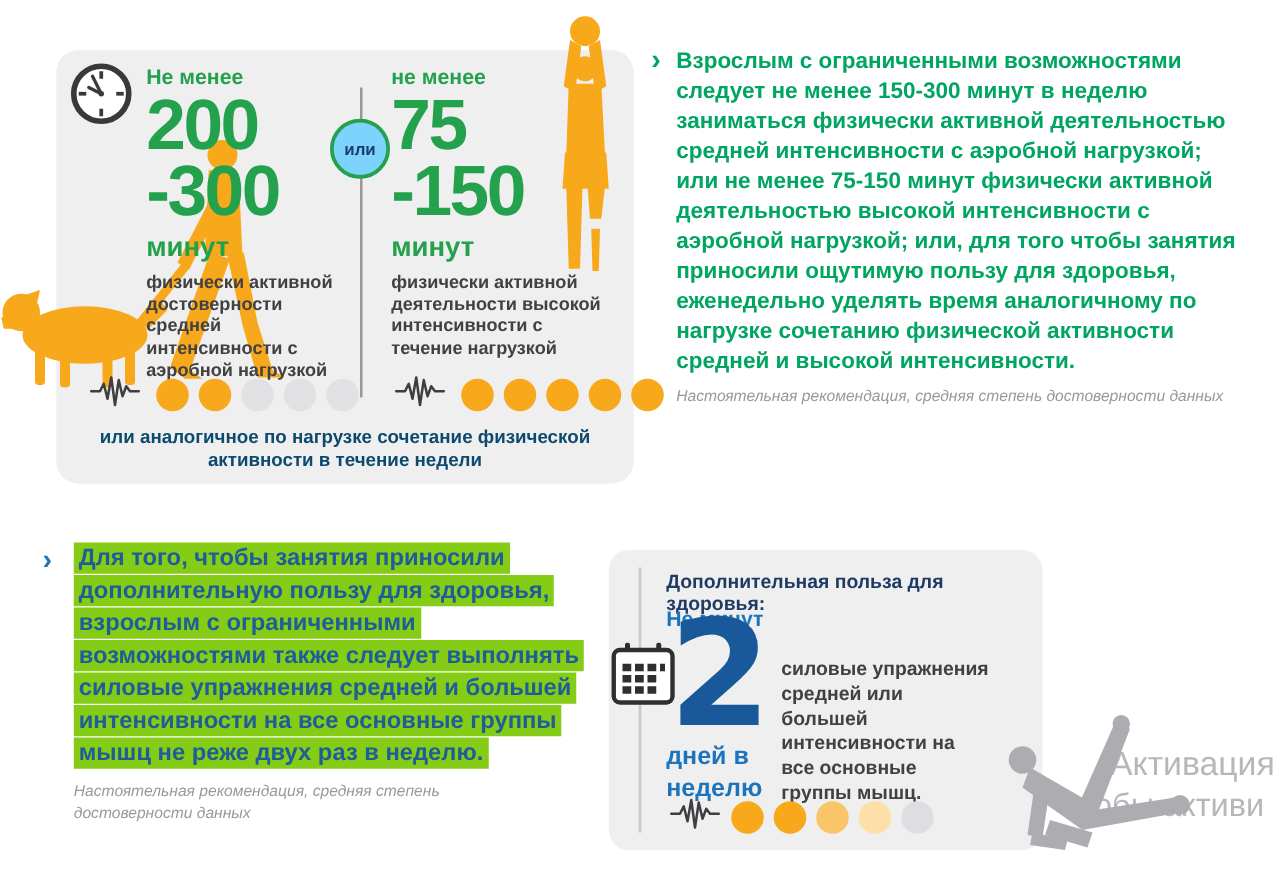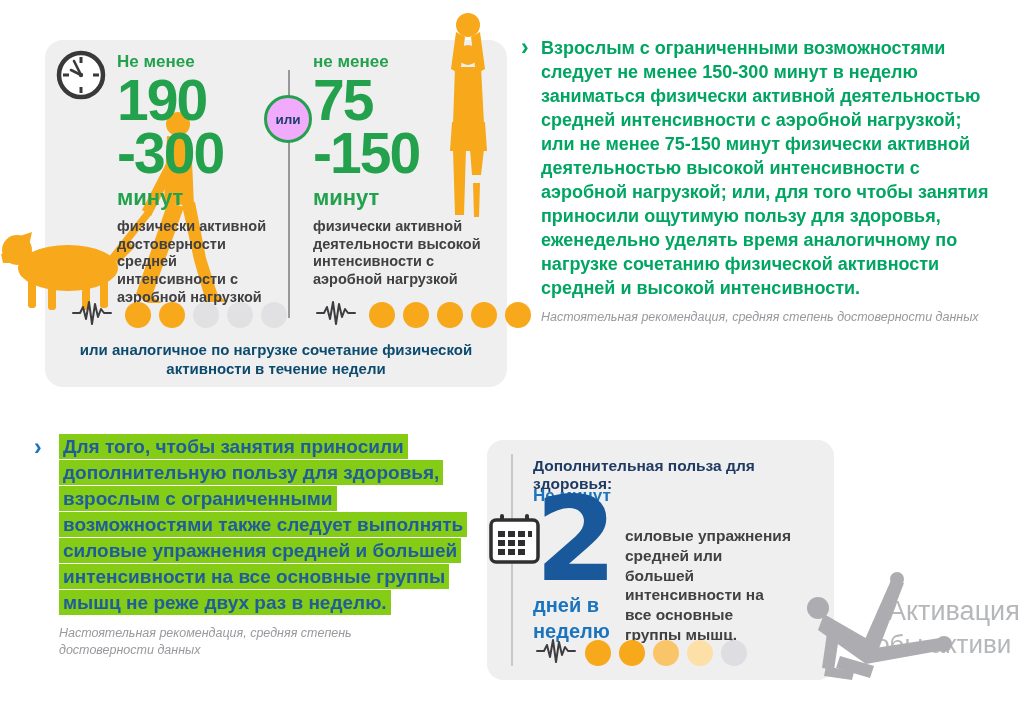--- a/index.html
+++ b/index.html
@@ -13,21 +13,21 @@
   .clock{position:absolute;left:10px;top:9px;}
   .col{position:absolute;top:12px;}
   .col-left{left:72px;width:172px;}
   .col-right{left:268px;width:182px;}
   .label-top{font-size:17px;font-weight:bold;color:#23A14D;margin-bottom:2px;}
   .big-num{font-size:57px;font-weight:bold;color:#23A14D;line-height:.93;letter-spacing:-2px;}
   .unit{font-size:22px;font-weight:bold;color:#23A14D;margin:5px 0 7px;}
   .desc{font-size:14.5px;line-height:1.22;font-weight:bold;color:#414042;}
   .divider1{position:absolute;left:243px;top:30px;width:2px;height:248px;background:#98989B;}
   .or-badge{position:absolute;left:219px;top:55px;width:42px;height:42px;border-radius:50%;
-            background:#f0abfc;border:3px solid #23A14D;display:flex;align-items:center;
+            background:#7dd3fc;border:3px solid #23A14D;display:flex;align-items:center;
             justify-content:center;font-size:13.5px;font-weight:bold;color:#1B3E6F;}
   .dots-row{position:absolute;top:258px;display:flex;align-items:center;gap:8px;}
   .dots-row .wave{margin-right:4px;}
   .dots{display:flex;gap:8px;}
   .dot{width:26px;height:26px;border-radius:50%;display:inline-block;}
   .card1-footer{position:absolute;left:0;right:0;top:300px;text-align:center;
                 font-size:15px;font-weight:bold;color:#0c4a6e;line-height:1.28;}
   .card1-footer div{max-width:445px;margin:0 auto;}
   .sil-basket{position:absolute;right:0;top:-28px;}
   .sil-walker{position:absolute;left:-45px;top:70px;}
@@ -117,35 +117,35 @@
         <path d="M26 55 L52 55 L55 112 L24 112 Z"></path>
         <path d="M23 110 L56 110 L58 139 L21 139 Z"></path>
         <path d="M24 137 L37 137 L35 203 L26 203 Z"></path>
         <path d="M41 137 L55 137 L52 163 L43 163 Z"></path>
         <path d="M44 171 L51 171 L50 205 L45 205 Z"></path>
       </svg>
     </span>
 
     <div class="col col-left">
       <div class="label-top">Не менее</div>
-      <div class="big-num">190</div>
+      <div class="big-num">200</div>
       <div class="big-num">-300</div>
       <div class="unit">минут</div>
       <div class="desc">физически активной достоверности средней интенсивности с аэробной нагрузкой</div>
     </div>
 
     <div class="divider1"></div>
     <div class="or-badge">или</div>
 
     <div class="col col-right">
       <div class="label-top">не менее</div>
       <div class="big-num">75</div>
       <div class="big-num">-150</div>
       <div class="unit">минут</div>
-      <div class="desc">физически активной деятельности высокой интенсивности с аэробной нагрузкой</div>
+      <div class="desc">физически активной деятельности высокой интенсивности с течение нагрузкой</div>
     </div>
 
     <div class="dots-row" style="left:26px">
       <span class="wave">
         <svg width="42" height="30" viewBox="0 0 42 30" fill="none" stroke="#3E3E40" stroke-width="2" stroke-linecap="round" stroke-linejoin="round">
           <path d="M2 15 H9 L12 9 L15 21 L18 4 L21 26 L24 6 L27 19 L30 11 L33 15 H40"></path>
         </svg>
       </span>
       <span class="dots">
           <span class="dot" style="background: rgb(247, 168, 27);"></span>

